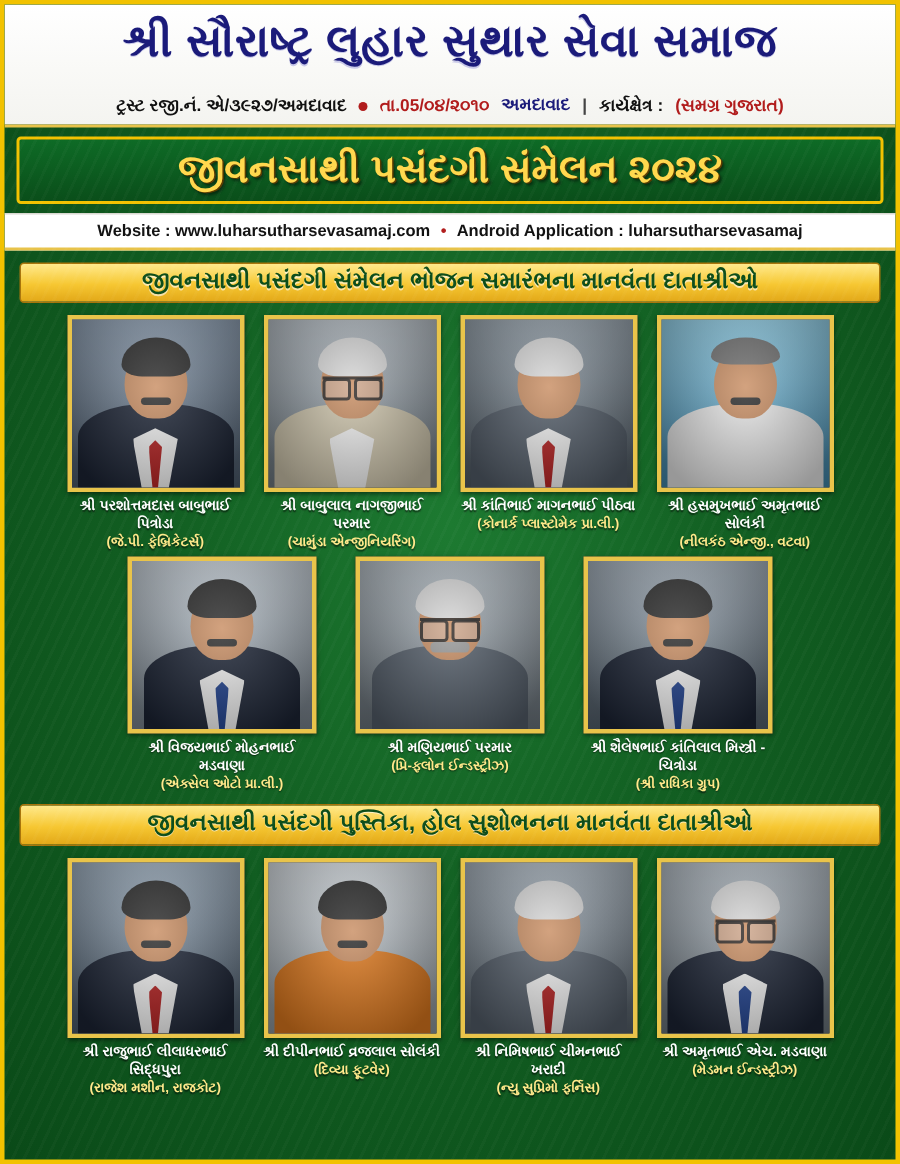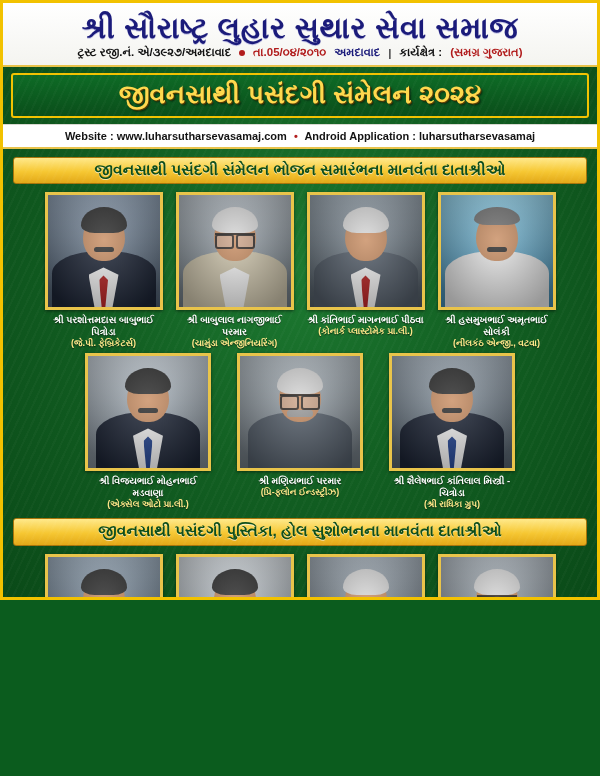--- a/index.html
+++ b/index.html
@@ -4,21 +4,21 @@
 <style>
   * { box-sizing: border-box; margin: 0; padding: 0; }
   html, body {
     width: 600px; height: 776px;
     font-family: "Liberation Sans", sans-serif;
     background: #0b5c1e;
     overflow: hidden;
   }
   .page {
     position: relative;
-    width: 600px; height: 600px;
+    width: 600px; height: 776px;
     background:
       radial-gradient(ellipse at 50% 45%, #1d7a31 0%, #125f22 45%, #0a4a18 100%);
     border: 3px solid #f2c200;
     overflow: hidden;
   }
   .page:before {
     content: "";
     position: absolute; inset: 0;
     background:
       repeating-linear-gradient(115deg, rgba(255,255,255,0.025) 0px, rgba(255,255,255,0.025) 2px, rgba(0,0,0,0.0) 2px, rgba(0,0,0,0.0) 7px);
@@ -39,21 +39,21 @@
     color: #1b1b7a;
     letter-spacing: 0.5px;
     line-height: 1.1;
     text-shadow: 0 1px 0 #c9c9e8;
   }
   .org-meta {
     display: flex;
     align-items: center;
     justify-content: center;
     gap: 8px;
-    margin-top: 2px;
+    margin-top: 20px;
     font-size: 11.5px;
     font-weight: bold;
     color: #111;
     flex-wrap: nowrap;
   }
   .org-meta .dot {
     width: 6px; height: 6px; border-radius: 50%;
     background: #b11c1c; display: inline-block;
   }
   .org-meta .red { color: #b11c1c; }

